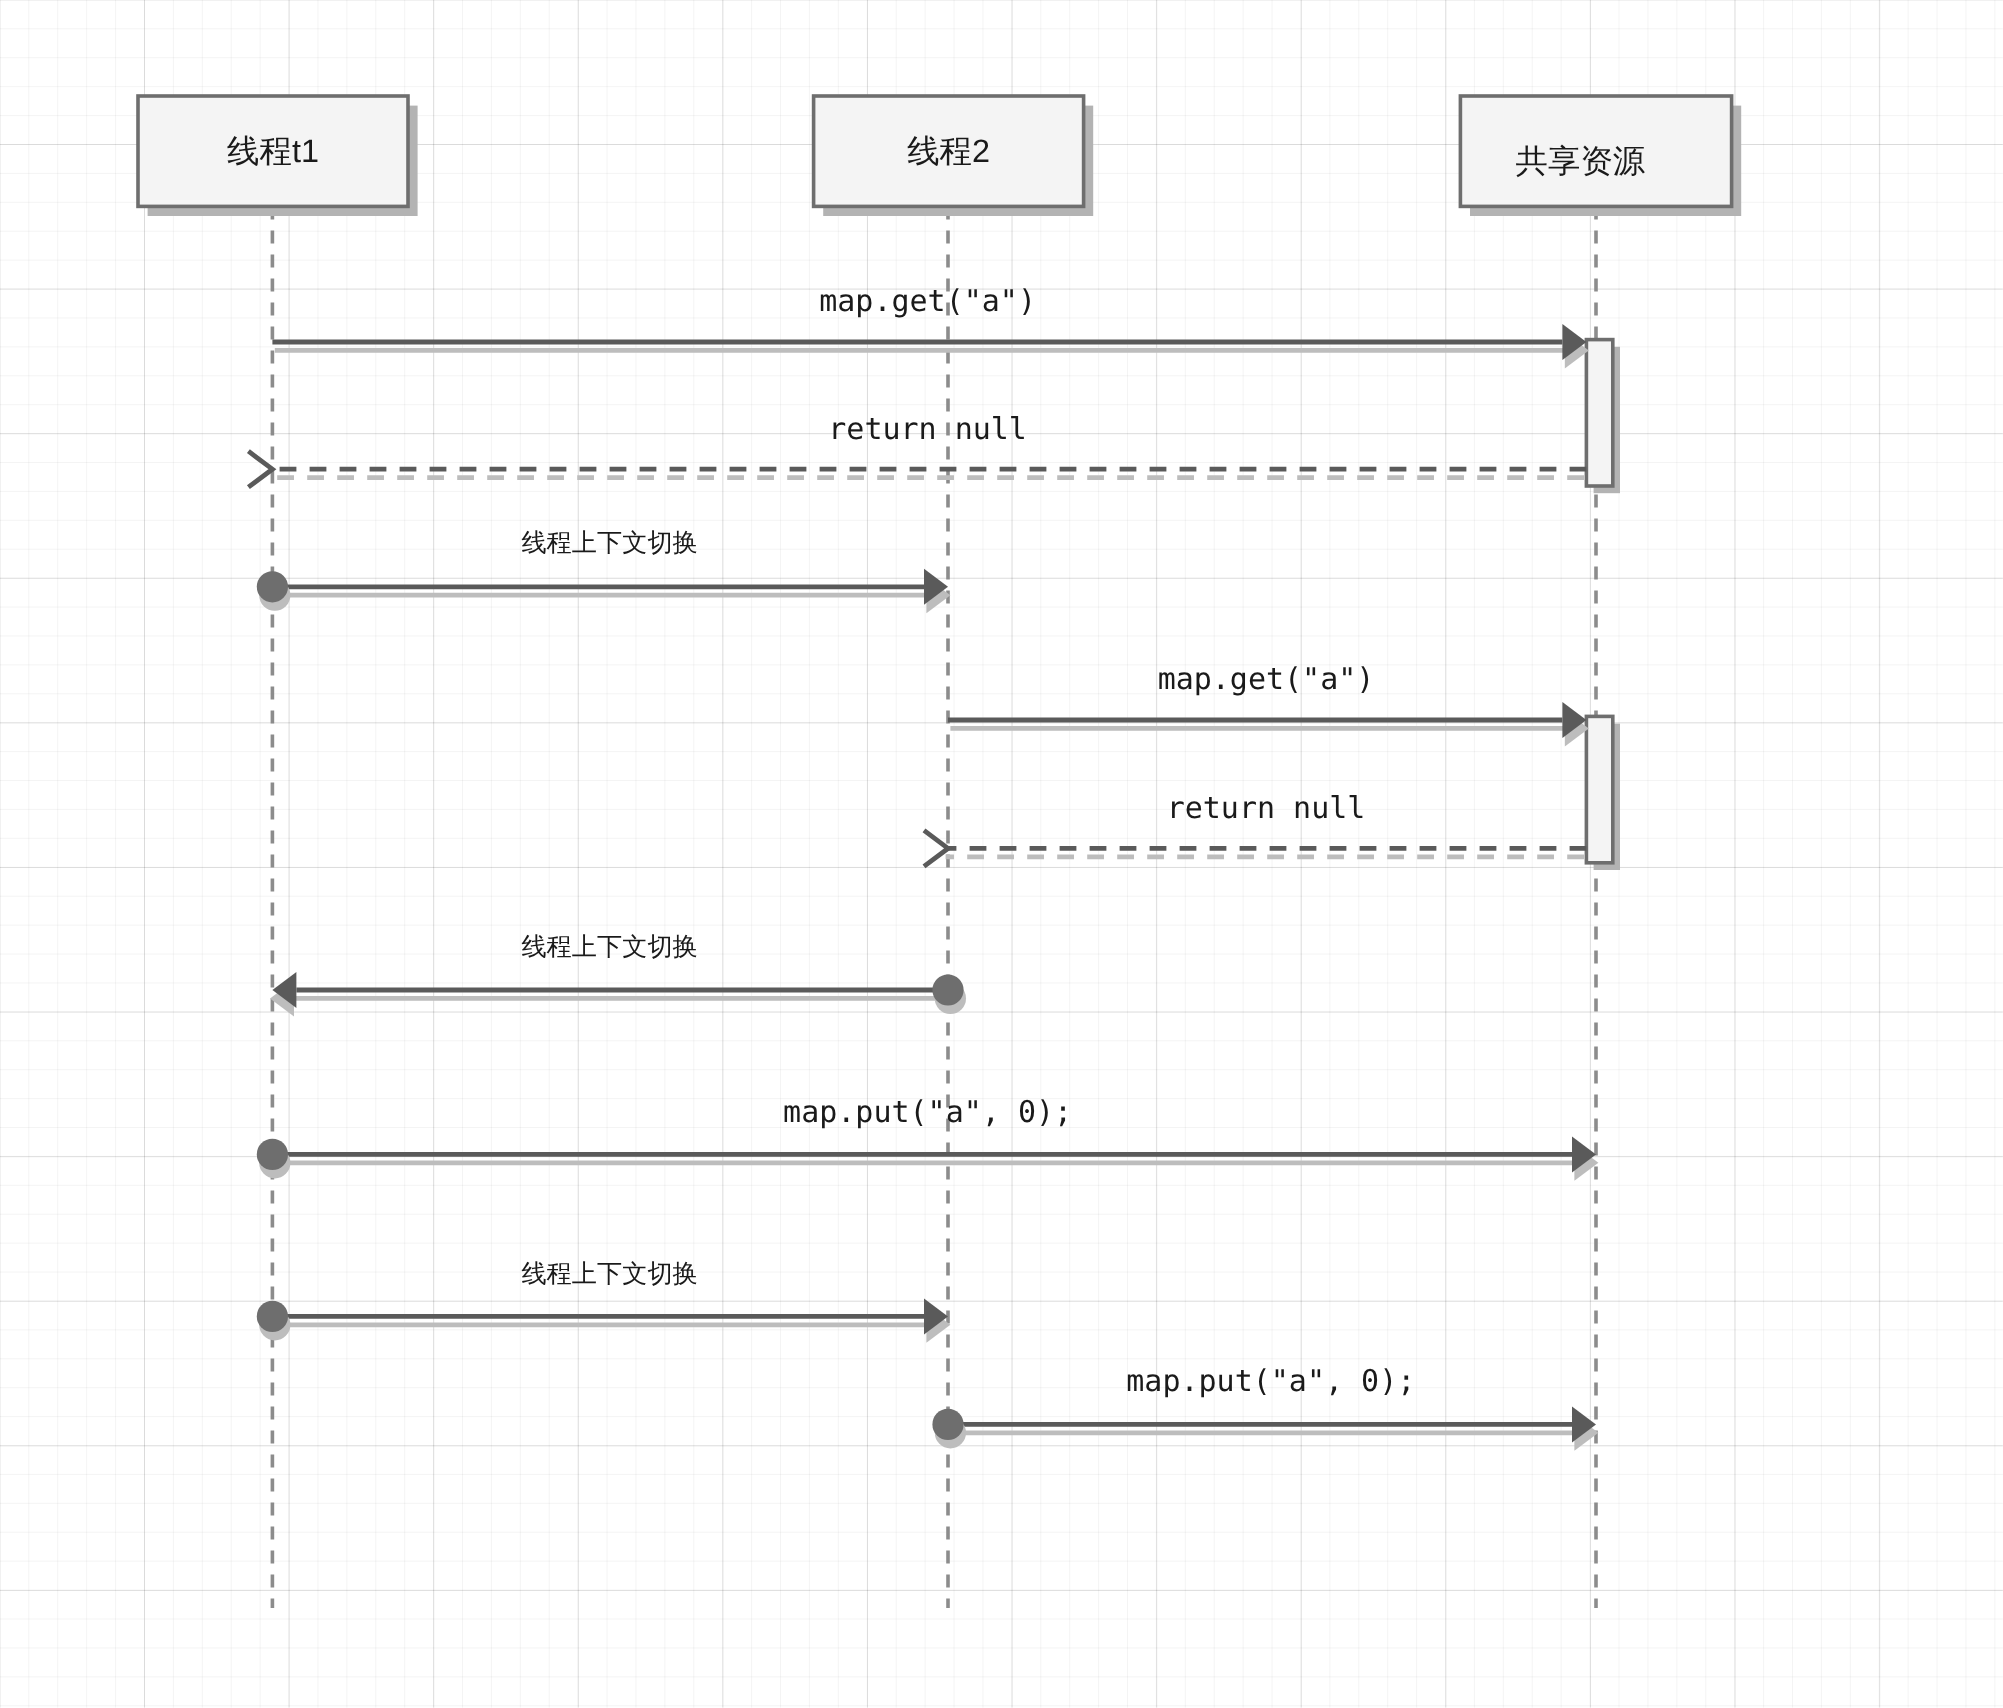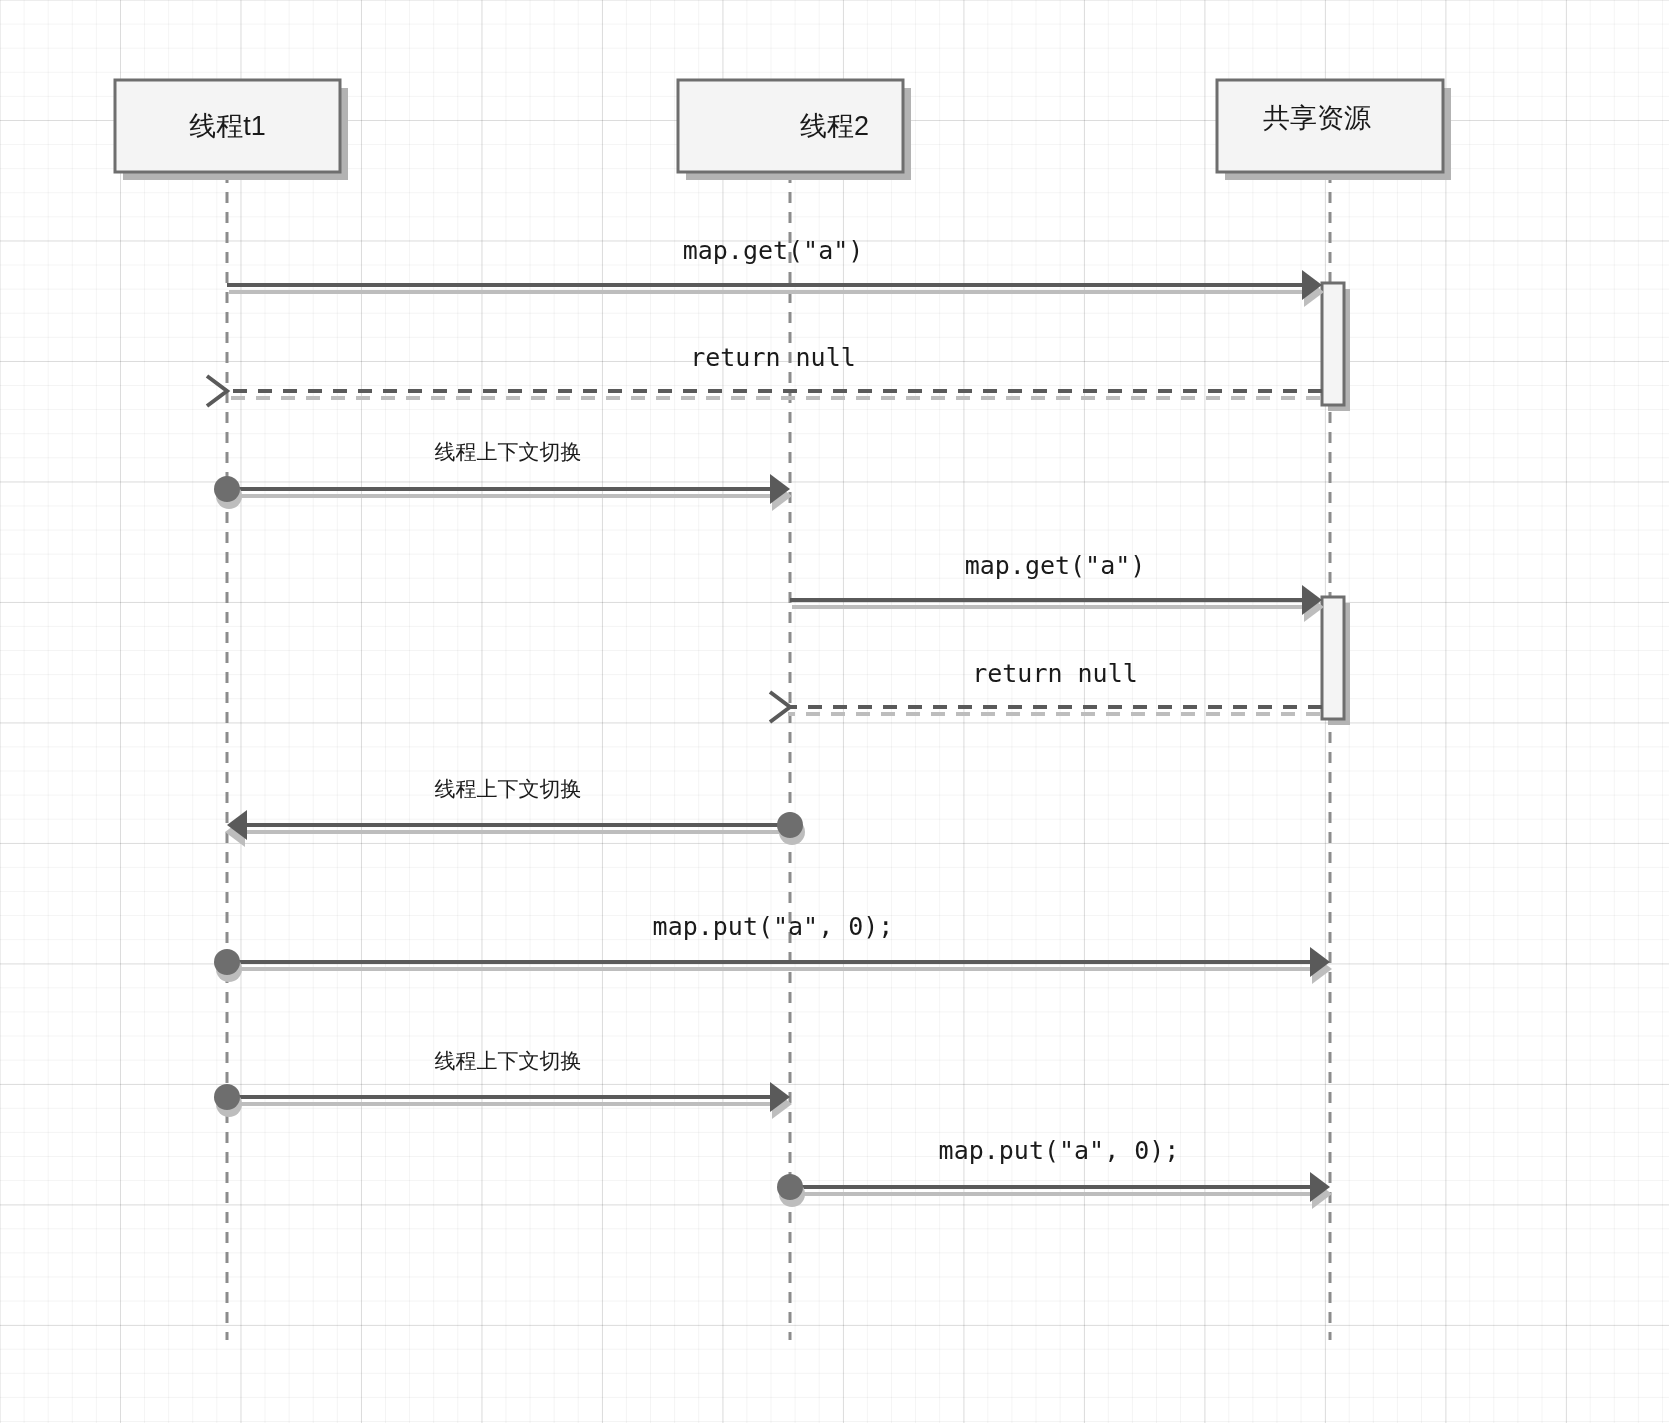--- a/index.html
+++ b/index.html
@@ -124,22 +124,22 @@
         <line x1="792" y1="1194" x2="1312" y2="1194" stroke="#bdbdbd" stroke-width="4" stroke-dasharray="none"></line>
         <line x1="790" y1="1187" x2="1310" y2="1187" stroke="#5a5a5a" stroke-width="4" stroke-dasharray="none"></line>
         <polygon points="1332,1194 1312,1179 1312,1209" fill="#bdbdbd"></polygon>
         <polygon points="1330,1187 1310,1172 1310,1202" fill="#5a5a5a"></polygon>
         <circle cx="792" cy="1194" r="13" fill="#bdbdbd"></circle>
         <circle cx="790" cy="1187" r="13" fill="#6e6e6e"></circle>
       </g>
     </svg>
   <div id="labels">
       <div class="plabel" style="left: 115px; top: 80px; width: 225px; height: 92px;">线程t1</div>
-      <div class="plabel" style="left: 678px; top: 80px; width: 225px; height: 92px; margin-left: 44px;">线程2</div>
-      <div class="plabel" style="left: 1217px; top: 72px; width: 200px; height: 92px;">共享资源</div>
+      <div class="plabel" style="left: 678px; top: 80px; width: 225px; height: 92px;">线程2</div>
+      <div class="plabel" style="left: 1217px; top: 88px; width: 200px; height: 92px;">共享资源</div>
       <div class="mlabel" style="left: 773px; top: 236px;">map.get("a")</div>
       <div class="mlabel" style="left: 773px; top: 343px;">return null</div>
       <div class="mlabel cjk" style="left: 508px; top: 438px;">线程上下文切换</div>
       <div class="mlabel" style="left: 1055px; top: 551px;">map.get("a")</div>
       <div class="mlabel" style="left: 1055px; top: 659px;">return null</div>
       <div class="mlabel cjk" style="left: 508px; top: 775px;">线程上下文切换</div>
       <div class="mlabel" style="left: 773px; top: 912px;">map.put("a", 0);</div>
       <div class="mlabel cjk" style="left: 508px; top: 1047px;">线程上下文切换</div>
       <div class="mlabel" style="left: 1059px; top: 1136px;">map.put("a", 0);</div>
     </div>

